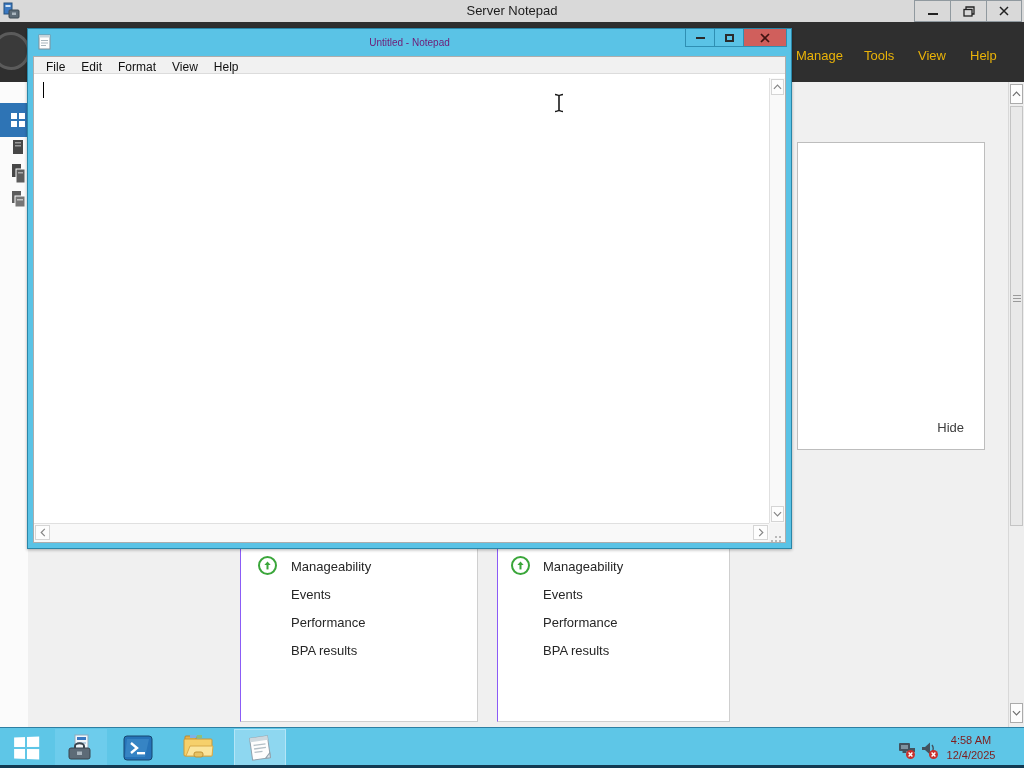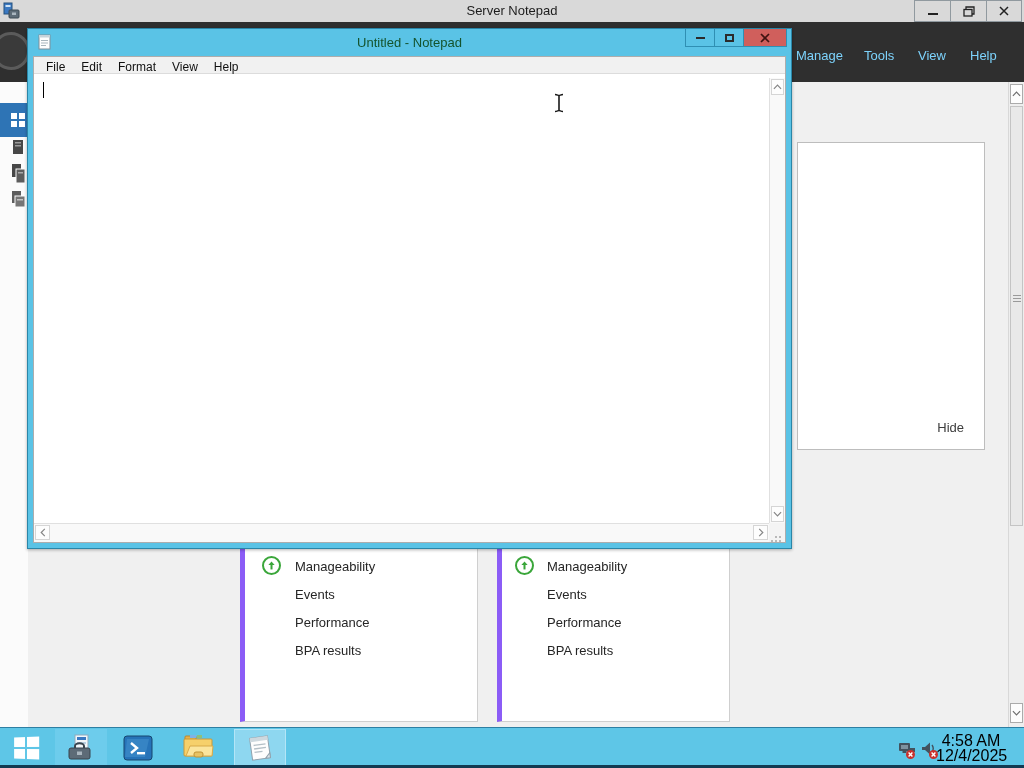--- a/index.html
+++ b/index.html
@@ -16,42 +16,42 @@
   .sm-controls { position:absolute; right:2px; top:0; height:22px; display:flex; }
   .sm-btn { width:36px; height:22px; border:1px solid #90999f; border-right:none;
             display:flex; align-items:center; justify-content:center; background:#d9d9d9; }
   .sm-btn:last-child { border-right:1px solid #90999f; }
 
   .sm-navbar { position:absolute; left:0; top:22px; width:1024px; height:60px;
                background:#2f2f2f; z-index:1; }
   .sm-back { position:absolute; left:-8px; top:10px; width:38px; height:38px;
              border:3px solid #5b5b5b; border-radius:50%; background:#3a3a3a; }
   .sm-menu-item { position:absolute; top:24px; height:20px; line-height:20px;
-                  color:#7dd3fc; font-size:13px; cursor:default; }
+                  color:#eab308; font-size:13px; cursor:default; }
   .sm-menu-manage { left:796px; } .sm-menu-tools { left:864px; }
   .sm-menu-view { left:918px; } .sm-menu-help { left:970px; }
 
   .sm-body { position:absolute; left:0; top:82px; width:1024px; height:645px;
              background:#f0f0f0; z-index:1; }
 
   
   .sm-leftnav { position:absolute; left:0; top:0; width:28px; height:645px; background:#fbfbfb; }
   .sm-nav-selected { position:absolute; left:0; top:21px; width:28px; height:34px; background:#2e74b5; }
   .sm-nav-selected svg { position:absolute; left:11px; top:10px; }
   .sm-nav-ico { position:absolute; left:11px; width:16px; }
   .ico1 { top:58px; } .ico2 { top:82px; } .ico3 { top:108px; }
 
   
   .welcome-tile { position:absolute; left:797px; top:60px; width:188px; height:308px;
                   background:#ffffff; border:1px solid #bdbdbd; }
   .hide-link { position:absolute; right:20px; bottom:14px; font-size:13px; color:#3c3c3c; cursor:pointer; }
 
   
   .tile { position:absolute; top:467px; height:173px; background:#ffffff;
-          border-left:5px solid #8b5cf6; border-right:1px solid #cfcfcf;
+          border-left:1px solid #8b5cf6; border-right:1px solid #cfcfcf;
           border-bottom:1px solid #cfcfcf; padding-top:3px; }
   .tile-left { left:240px; width:238px; }
   .tile-right { left:497px; width:233px; }
   .tile-row { position:relative; height:28px; }
   .tile-row .lbl { position:absolute; left:50px; top:50%; transform:translateY(-50%);
                    font-size:13px; color:#262626; cursor:pointer; }
   .tile-right .tile-row .lbl { left:45px; }
   .row-status { position:absolute; left:17px; top:4px; width:19px; height:19px;
                 border:2px solid #3aa63a; border-radius:50%; background:#fff;
                 display:flex; align-items:center; justify-content:center; }
@@ -68,21 +68,21 @@
   .sm-grip { position:absolute; left:2px; top:188px; width:8px; height:1px;
              background:#9a9a9a; box-shadow:0 3px 0 #9a9a9a, 0 6px 0 #9a9a9a; }
 
   
   .np { position:absolute; left:27px; top:28px; width:765px; height:521px;
         background:#5ac3e6; border:1px solid #2a86a8; z-index:5;
         box-shadow:0 1px 3px rgba(0,0,0,.3); }
   .np-titlebar { position:absolute; left:0; top:0; right:0; height:27px; }
   .np-appicon { position:absolute; left:10px; top:5px; }
   .np-title { position:absolute; left:0; right:0; top:0; height:27px; line-height:27px;
-              text-align:center; font-size:13px; color:#14532d; }
+              text-align:center; font-size:10px; color:#701a75; }
   .np-controls { position:absolute; right:4px; top:0; height:18px; display:flex; }
   .np-btn { height:18px; border:1px solid #2f8fb3; border-top:none; border-right:none;
             display:flex; align-items:center; justify-content:center; background:#5ac3e6; }
   .np-min { width:29px; } .np-max { width:29px; }
   .np-close { width:44px; background:#d05f5c; border-right:1px solid #2f8fb3; }
   .glyph-min { width:9px; height:2px; background:#2b2b2b; }
   .glyph-max { width:9px; height:8px; border:2px solid #2b2b2b; background:transparent; }
 
   .np-content { position:absolute; left:5px; top:27px; right:5px; bottom:5px;
                 background:#ffffff; border:1px solid #adadad; }
@@ -122,21 +122,21 @@
   .tb-np { left:234px; background:#8ed7f0; border:1px solid #b3e5f7; }
 
   .win-logo { width:26px; height:22px; transform:perspective(70px) rotateY(-16deg);
               display:grid; grid-template-columns:12px 12px; grid-template-rows:10px 10px; gap:2px; }
   .win-logo i { background:#ffffff; display:block; }
 
   .tray { position:absolute; right:0; top:1px; height:37px; }
   .tray-ico { position:absolute; top:11px; width:20px; height:20px; cursor:pointer; }
   .tray-net { left:-127px; } .tray-vol { left:-104px; }
   .clock { position:absolute; right:18px; top:4px; width:70px; text-align:center; cursor:default; }
-  .clock div { font-size:16px; color:#000000; line-height:15px; }
+  .clock div { font-size:11px; color:#7f1d1d; line-height:15px; }
 </style>
 </head>
 <body>
 
 <div id="screen">
 
   <div class="sm-titlebar">
     <span class="sm-appicon">
       <svg width="18" height="18" viewBox="0 0 18 18">
         <rect x="1" y="1" width="8" height="11" fill="#3b79c2" stroke="#26527f" stroke-width="1"></rect>

